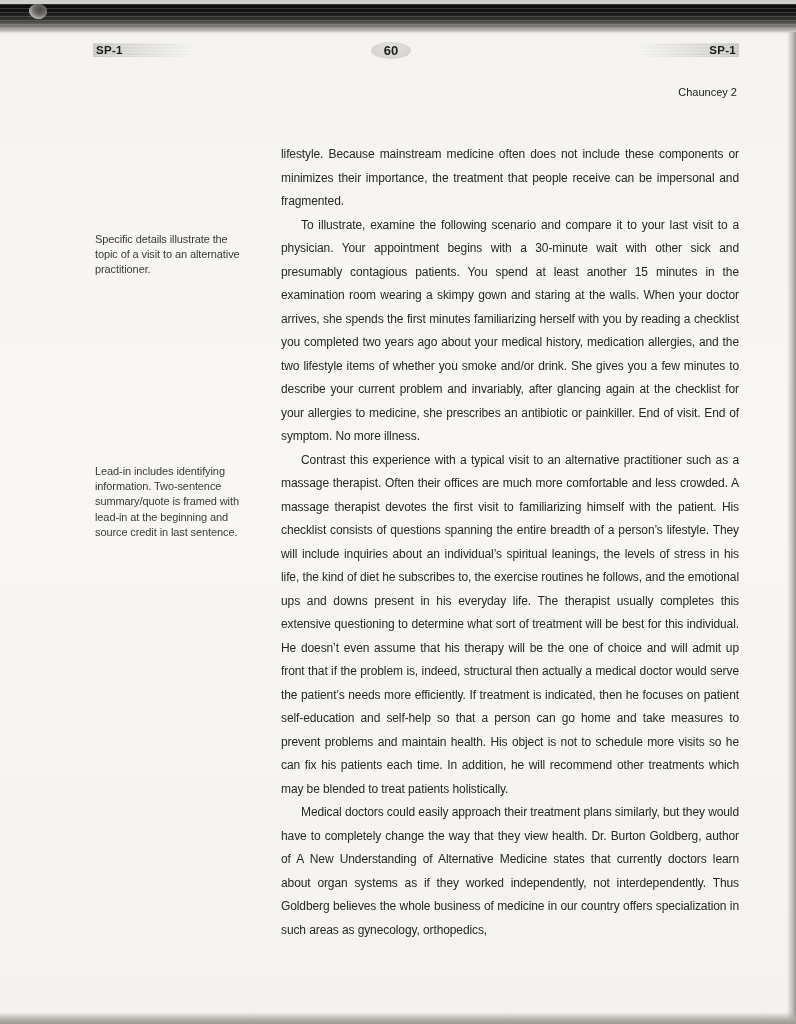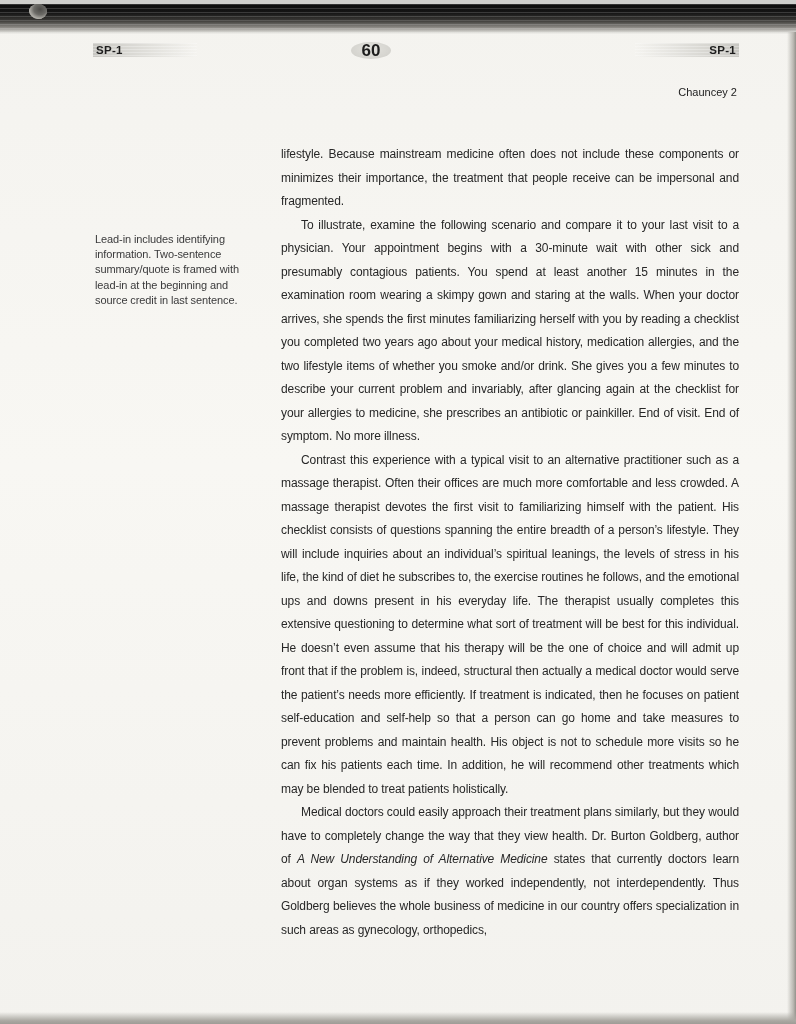--- a/index.html
+++ b/index.html
@@ -47,26 +47,26 @@
       linear-gradient(270deg, #c8c7c2 0%, #d7d6d1 30%, rgba(215,214,209,0) 100%);
   }
   .tab-label {
     position: absolute; top: 40px;
     font-size: 11.5px; font-weight: bold; color: #1d1d1d; letter-spacing: 0.3px;
   }
   .tab-label.left { left: 96px; }
   .tab-label.right { right: 60px; }
 
   .page-number-badge {
-    position: absolute; top: 38px; left: 351px;
+    position: absolute; top: 38px; left: 371px;
     width: 40px; height: 17px;
     background: radial-gradient(ellipse at 50% 40%, #e3e2dd 0%, #d5d4cf 70%, #c9c8c3 100%);
     border-radius: 50%;
     display: flex; align-items: center; justify-content: center;
-    font-size: 17px; font-weight: bold; color: #1d1d1d;
+    font-size: 13px; font-weight: bold; color: #1d1d1d;
   }
 
   .running-header {
     position: absolute; top: 82px; right: 59px;
     font-size: 11px; color: #222;
   }
 
   
   .margin-notes { position: absolute; left: 95px; top: 0; width: 155px; height: 100%; }
   .margin-note {
@@ -78,21 +78,21 @@
   .margin-note:nth-child(3) { top: 816px; font-family: Liberation Mono, monospace; }
 
   
   .essay-body {
     position: absolute; left: 281px; top: 139px; width: 458px;
     font-size: 12px; line-height: 23.5px; letter-spacing: -0.1px;
     color: #272727;
   }
   .para { text-align: justify; }
   .para.indent { text-indent: 20px; }
-  .italic { font-style: italic; }
+  .italic { }
 
   
   .smudge {
     position: absolute; width: 18px; height: 15px; border-radius: 50%;
     background: radial-gradient(ellipse at 62% 35%, #4c4b48 0%, #6b6a66 40%, #aeaca6 68%, rgba(174,172,166,0) 78%);
     opacity: 0.85;
   }
   .smudge:nth-of-type(1) { left: 738px; top: 114px; }
   .smudge:nth-of-type(2) { left: 738px; top: 518px; }
   .smudge:nth-of-type(3) { left: 730px; top: 908px; }
@@ -108,20 +108,21 @@
   <span class="tab-label left">SP-1</span>
 
   <div class="page-number-badge">60</div>
 
   <div class="tab-swoosh right"></div>
   <span class="tab-label right">SP-1</span>
 
   <div class="running-header">Chauncey 2</div>
 
   <div class="margin-notes">
+      <div class="margin-note">Specific details illustrate the topic of a visit to an alternative practitioner.</div>
       <div class="margin-note">Lead-in includes identifying information. Two-sentence summary/quote is framed with lead-in at the beginning and source credit in last sentence.</div>
     </div>
 
   <div class="essay-body">
       <p class="para"><span>lifestyle. Because mainstream medicine often does not include these components or minimizes their importance, the treatment that people receive can be impersonal and fragmented.</span></p>
       <p class="para indent"><span>To illustrate, examine the following scenario and compare it to your last visit to a physician. Your appointment begins with a 30-minute wait with other sick and presumably contagious patients. You spend at least another 15 minutes in the examination room wearing a skimpy gown and staring at the walls. When your doctor arrives, she spends the first minutes familiarizing herself with you by reading a checklist you completed two years ago about your medical history, medication allergies, and the two lifestyle items of whether you smoke and/or drink. She gives you a few minutes to describe your current problem and invariably, after glancing again at the checklist for your allergies to medicine, she prescribes an antibiotic or painkiller. End of visit. End of symptom. No more illness.</span></p>
       <p class="para indent"><span>Contrast this experience with a typical visit to an alternative practitioner such as a massage therapist. Often their offices are much more comfortable and less crowded. A massage therapist devotes the first visit to familiarizing himself with the patient. His checklist consists of questions spanning the entire breadth of a person’s lifestyle. They will include inquiries about an individual’s spiritual leanings, the levels of stress in his life, the kind of diet he subscribes to, the exercise routines he follows, and the emotional ups and downs present in his everyday life. The therapist usually completes this extensive questioning to determine what sort of treatment will be best for this individual. He doesn’t even assume that his therapy will be the one of choice and will admit up front that if the problem is, indeed, structural then actually a medical doctor would serve the patient’s needs more efficiently. If treatment is indicated, then he focuses on patient self-education and self-help so that a person can go home and take measures to prevent problems and maintain health. His object is not to schedule more visits so he can fix his patients each time. In addition, he will recommend other treatments which may be blended to treat patients holistically.</span></p>
       <p class="para indent"><span>Medical doctors could easily approach their treatment plans similarly, but they would have to completely change the way that they view health. Dr. Burton Goldberg, author of </span><span class="italic">A New Understanding of Alternative Medicine</span><span> states that currently doctors learn about organ systems as if they worked independently, not interdependently. Thus Goldberg believes the whole business of medicine in our country offers specialization in such areas as gynecology, orthopedics,</span></p>
     </div>
 

